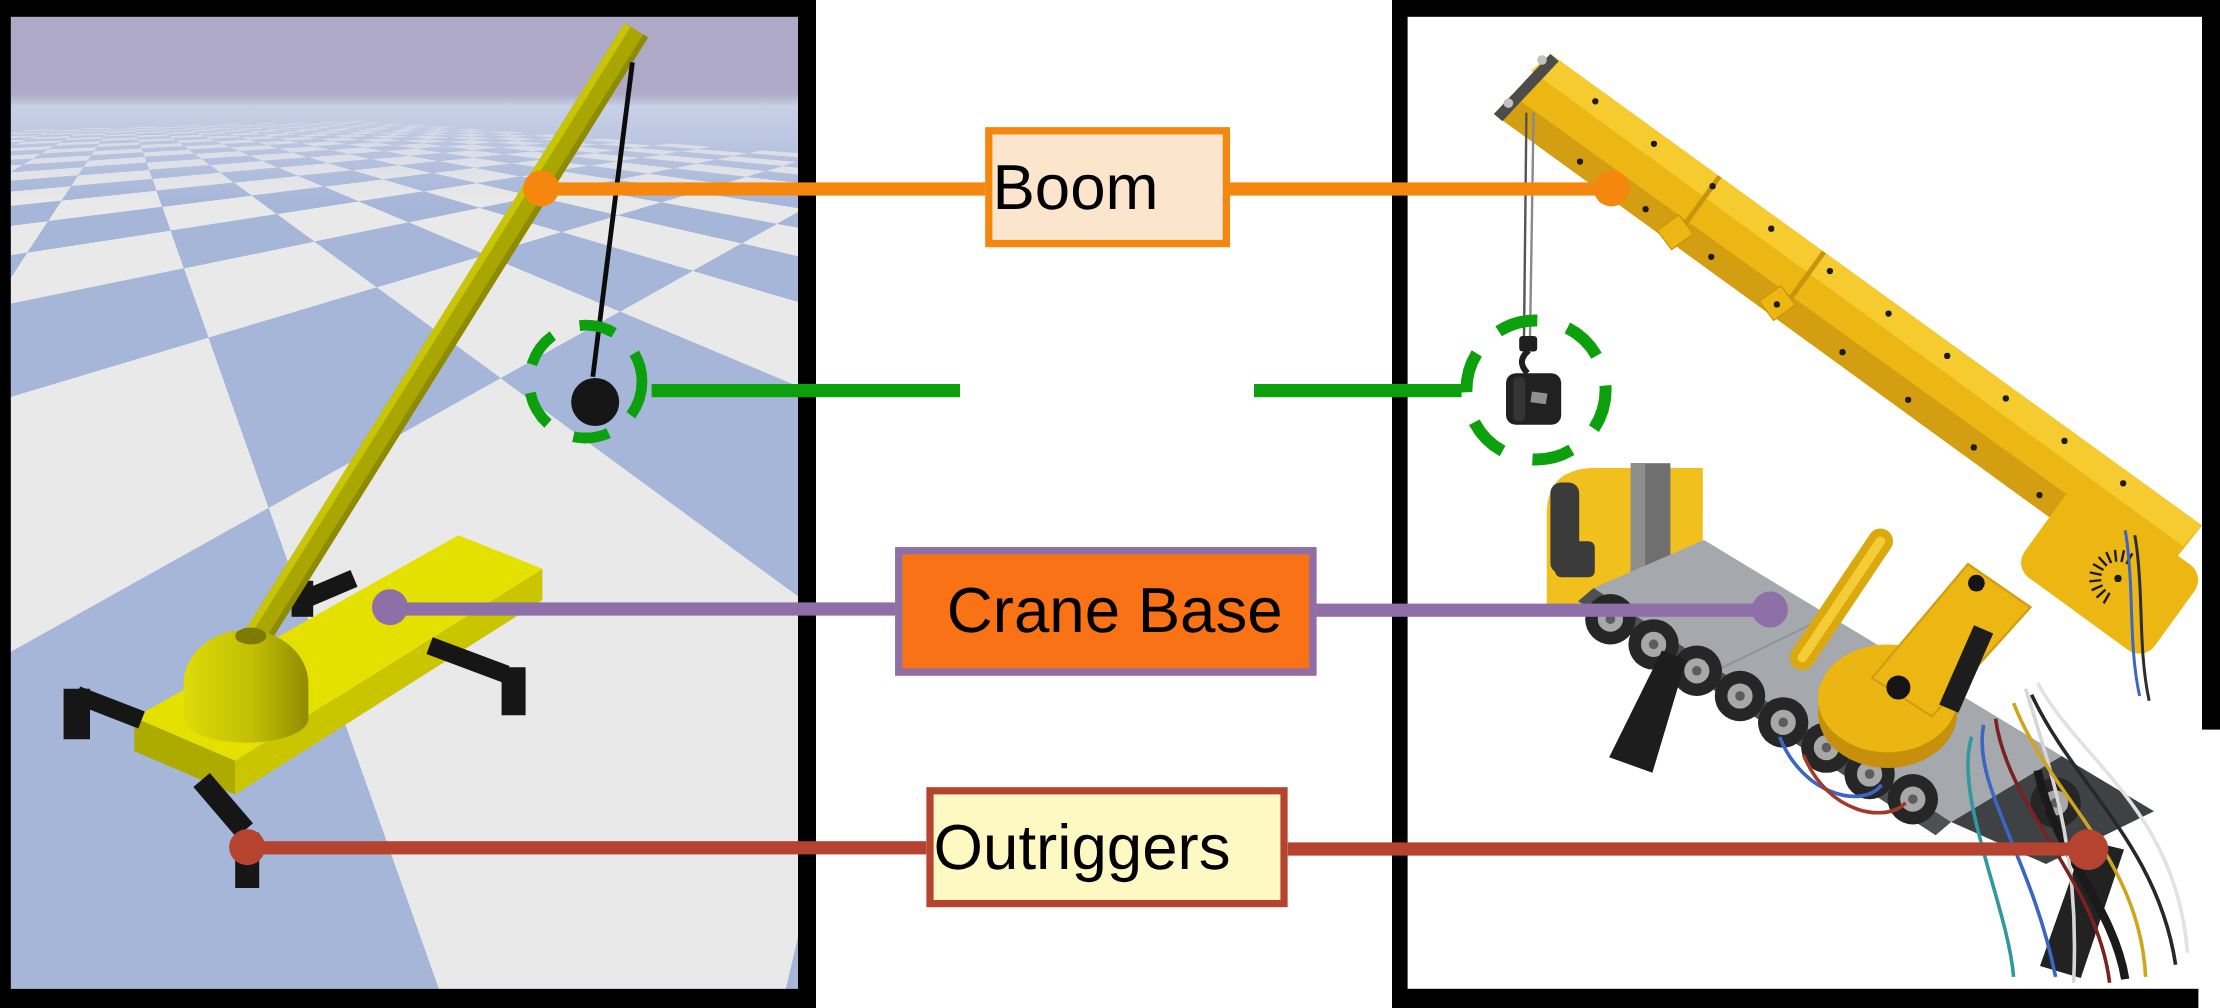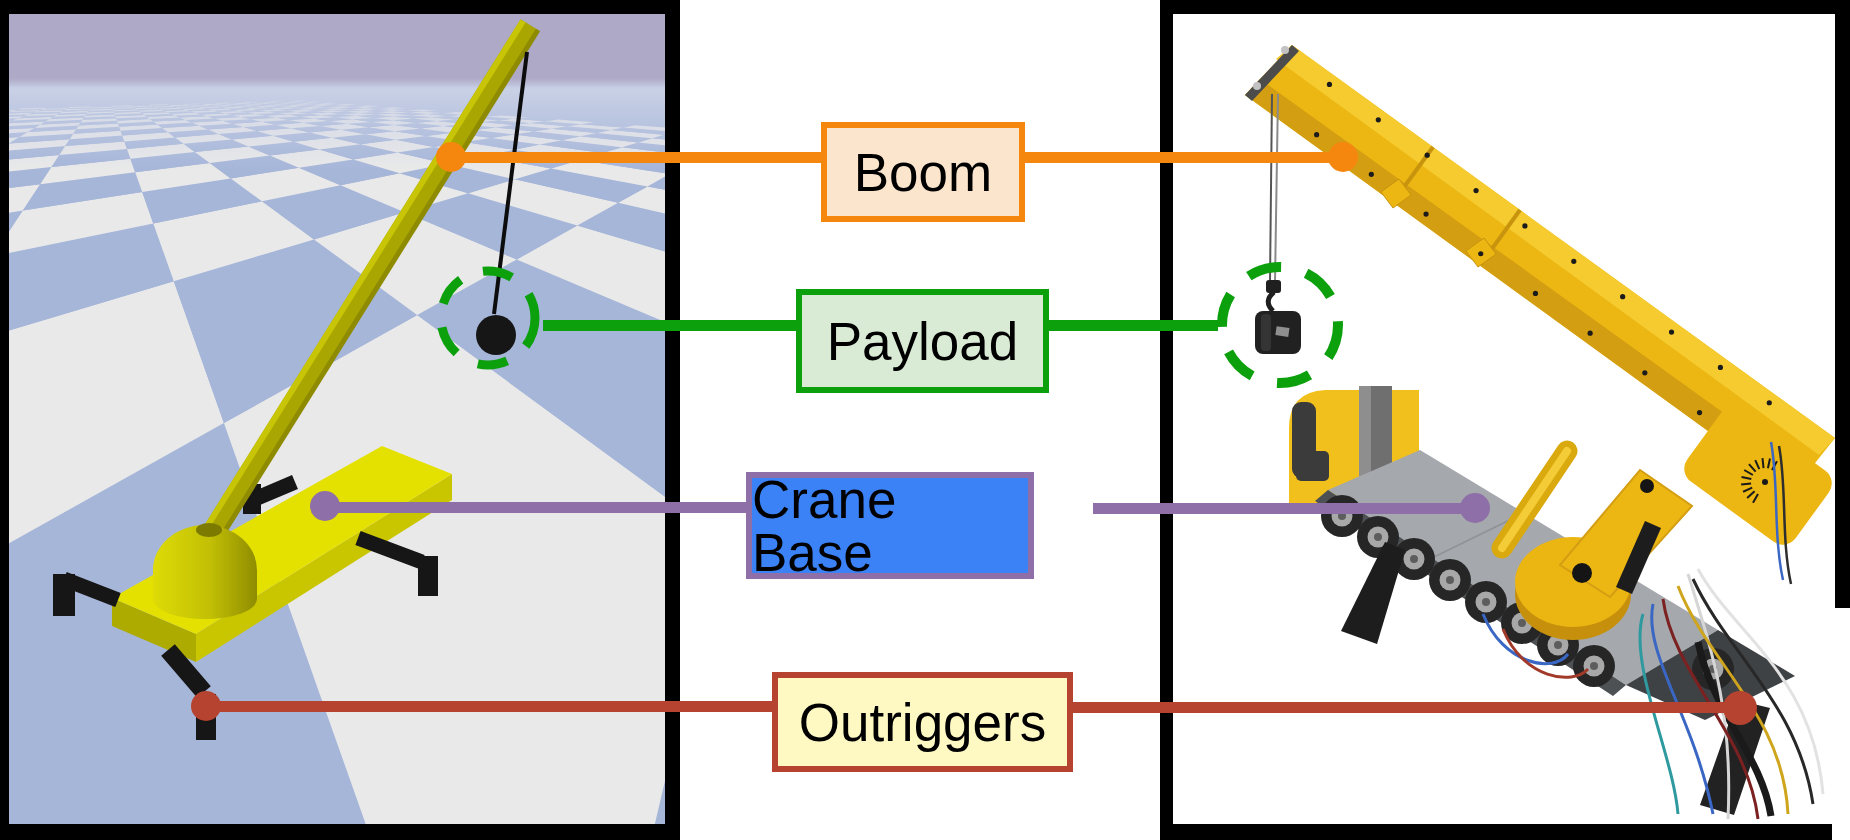--- a/index.html
+++ b/index.html
@@ -10,23 +10,23 @@
   #panel-right{left:1160px;top:0;width:690px;height:840px;}
   .panel-inner{position:absolute;overflow:hidden;}
   #panel-left .panel-inner{left:9px;top:14px;width:656px;height:810px;}
   #panel-right .panel-inner{left:13px;top:14px;width:662px;height:810px;background:#fff;}
   .scene-svg{position:absolute;left:0;top:0;}
   
   .conn{position:absolute;height:11px;z-index:10;}
   .dot{position:absolute;width:30px;height:30px;border-radius:50%;z-index:11;}
   .dot.big{width:34px;height:34px;}
   
-  .label-box{position:absolute;z-index:20;display:flex;align-items:center;justify-content:center;
+  .label-box{position:absolute;z-index:20;display:flex;align-items:center;justify-content:flex-start;
     border:6px solid #000;background:#fff;color:#000;font-size:53px;line-height:1;
-    box-sizing:border-box;margin-top:16px;}
+    box-sizing:border-box;}
   
   #frame-patch{position:absolute;left:1832px;top:608px;width:18px;height:232px;background:#fff;z-index:6;}
 </style>
 </head>
 <body>
 
 <div id="fig">
 
   <div id="panel-left" class="panel">
     <div class="panel-inner" style="background-color: rgb(173, 169, 198);">
@@ -642,23 +642,20 @@
   <div class="dot" style="left: 1460px; top: 493px; background-color: rgb(142, 111, 168);"></div>
 
   <div class="conn" style="left: 200px; top: 701px; width: 576px; background-color: rgb(181, 67, 47);"></div>
   <div class="conn" style="left: 1068px; top: 702px; width: 674px; background-color: rgb(181, 67, 47);"></div>
   <div class="dot" style="left: 191px; top: 691px; background-color: rgb(181, 67, 47);"></div>
   <div class="dot big" style="left: 1723px; top: 691px; background-color: rgb(181, 67, 47);"></div>
 
   <div class="label-box" style="left: 821px; top: 106px; width: 204px; height: 100px; border-color: rgb(245, 135, 15); background-color: rgb(252, 229, 205);">
     <span>Boom</span>
   </div>
-  <div class="label-box" style="left: 796px; top: 273px; width: 253px; height: 104px; border-color: rgb(12, 160, 12); background-color: rgb(218, 235, 213);">
-    <span>Payload</span>
-  </div>
-  <div class="label-box" style="left: 746px; top: 456px; width: 288px; height: 107px; border-color: rgb(142, 111, 168); background-color: #3b82f6;">
+  <div class="label-box" style="left: 746px; top: 456px; width: 351px; height: 107px; border-color: rgb(142, 111, 168); background-color: #f97316; padding-left: 37px;">
     <span>Crane Base</span>
   </div>
   <div class="label-box" style="left: 772px; top: 656px; width: 301px; height: 100px; border-color: rgb(181, 67, 47); background-color: #fef9c3;">
     <span>Outriggers</span>
   </div>
 
 </div>
 
 </body></html>

